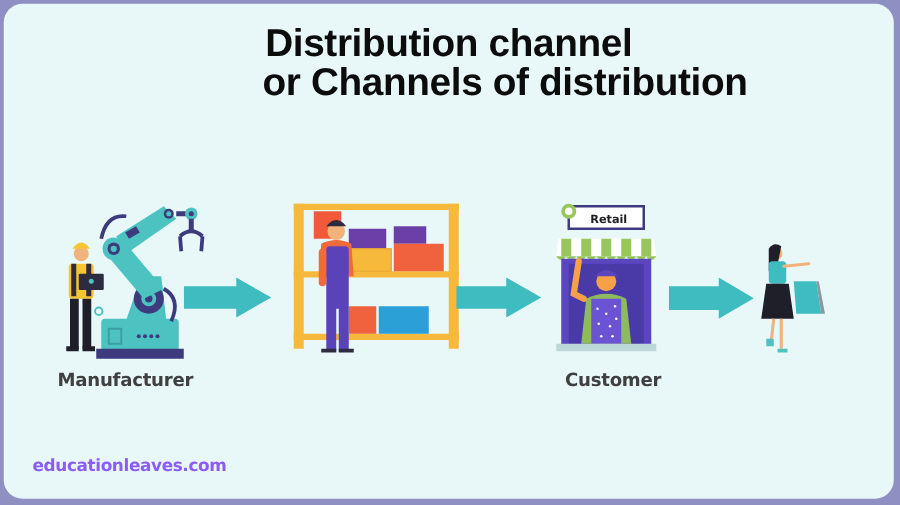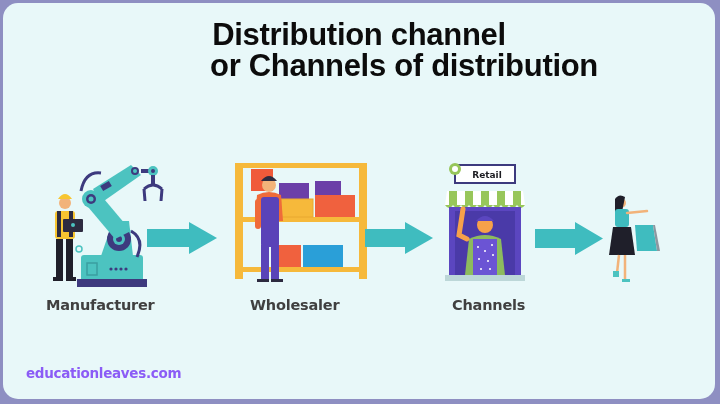--- a/index.html
+++ b/index.html
@@ -152,17 +152,16 @@
     <path d="M6 36 L24 36 L28 64 L2 64 Z" fill="#1f1f2a"></path>
     <path d="M12 64 L10 82" stroke="#f2b37a" stroke-width="2.5"></path>
     <path d="M18 64 L18 88" stroke="#f2b37a" stroke-width="2.5"></path>
     <rect x="6" y="80" width="6" height="6" fill="#4cc3c0"></rect>
     <rect x="15" y="88" width="8" height="3" fill="#4cc3c0"></rect>
     <path d="M28 34 L46 34 L50 60 L30 60 Z" fill="#3fbcbf"></path>
     <path d="M46 34 L50 60 L53 60 L48 34 Z" fill="#8e97a0"></path>
   </svg>
 
   <div class="label" style="left:43px">Manufacturer</div>
-  <div class="label" style="left:247px">Wholesaler</div>
-  <div class="label" style="left:449px">Channels</div>
+  <div class="label" style="left:449px">Customer</div>
 
   <div class="footer">educationleaves.com</div>
 </div>
 
 </body></html>

